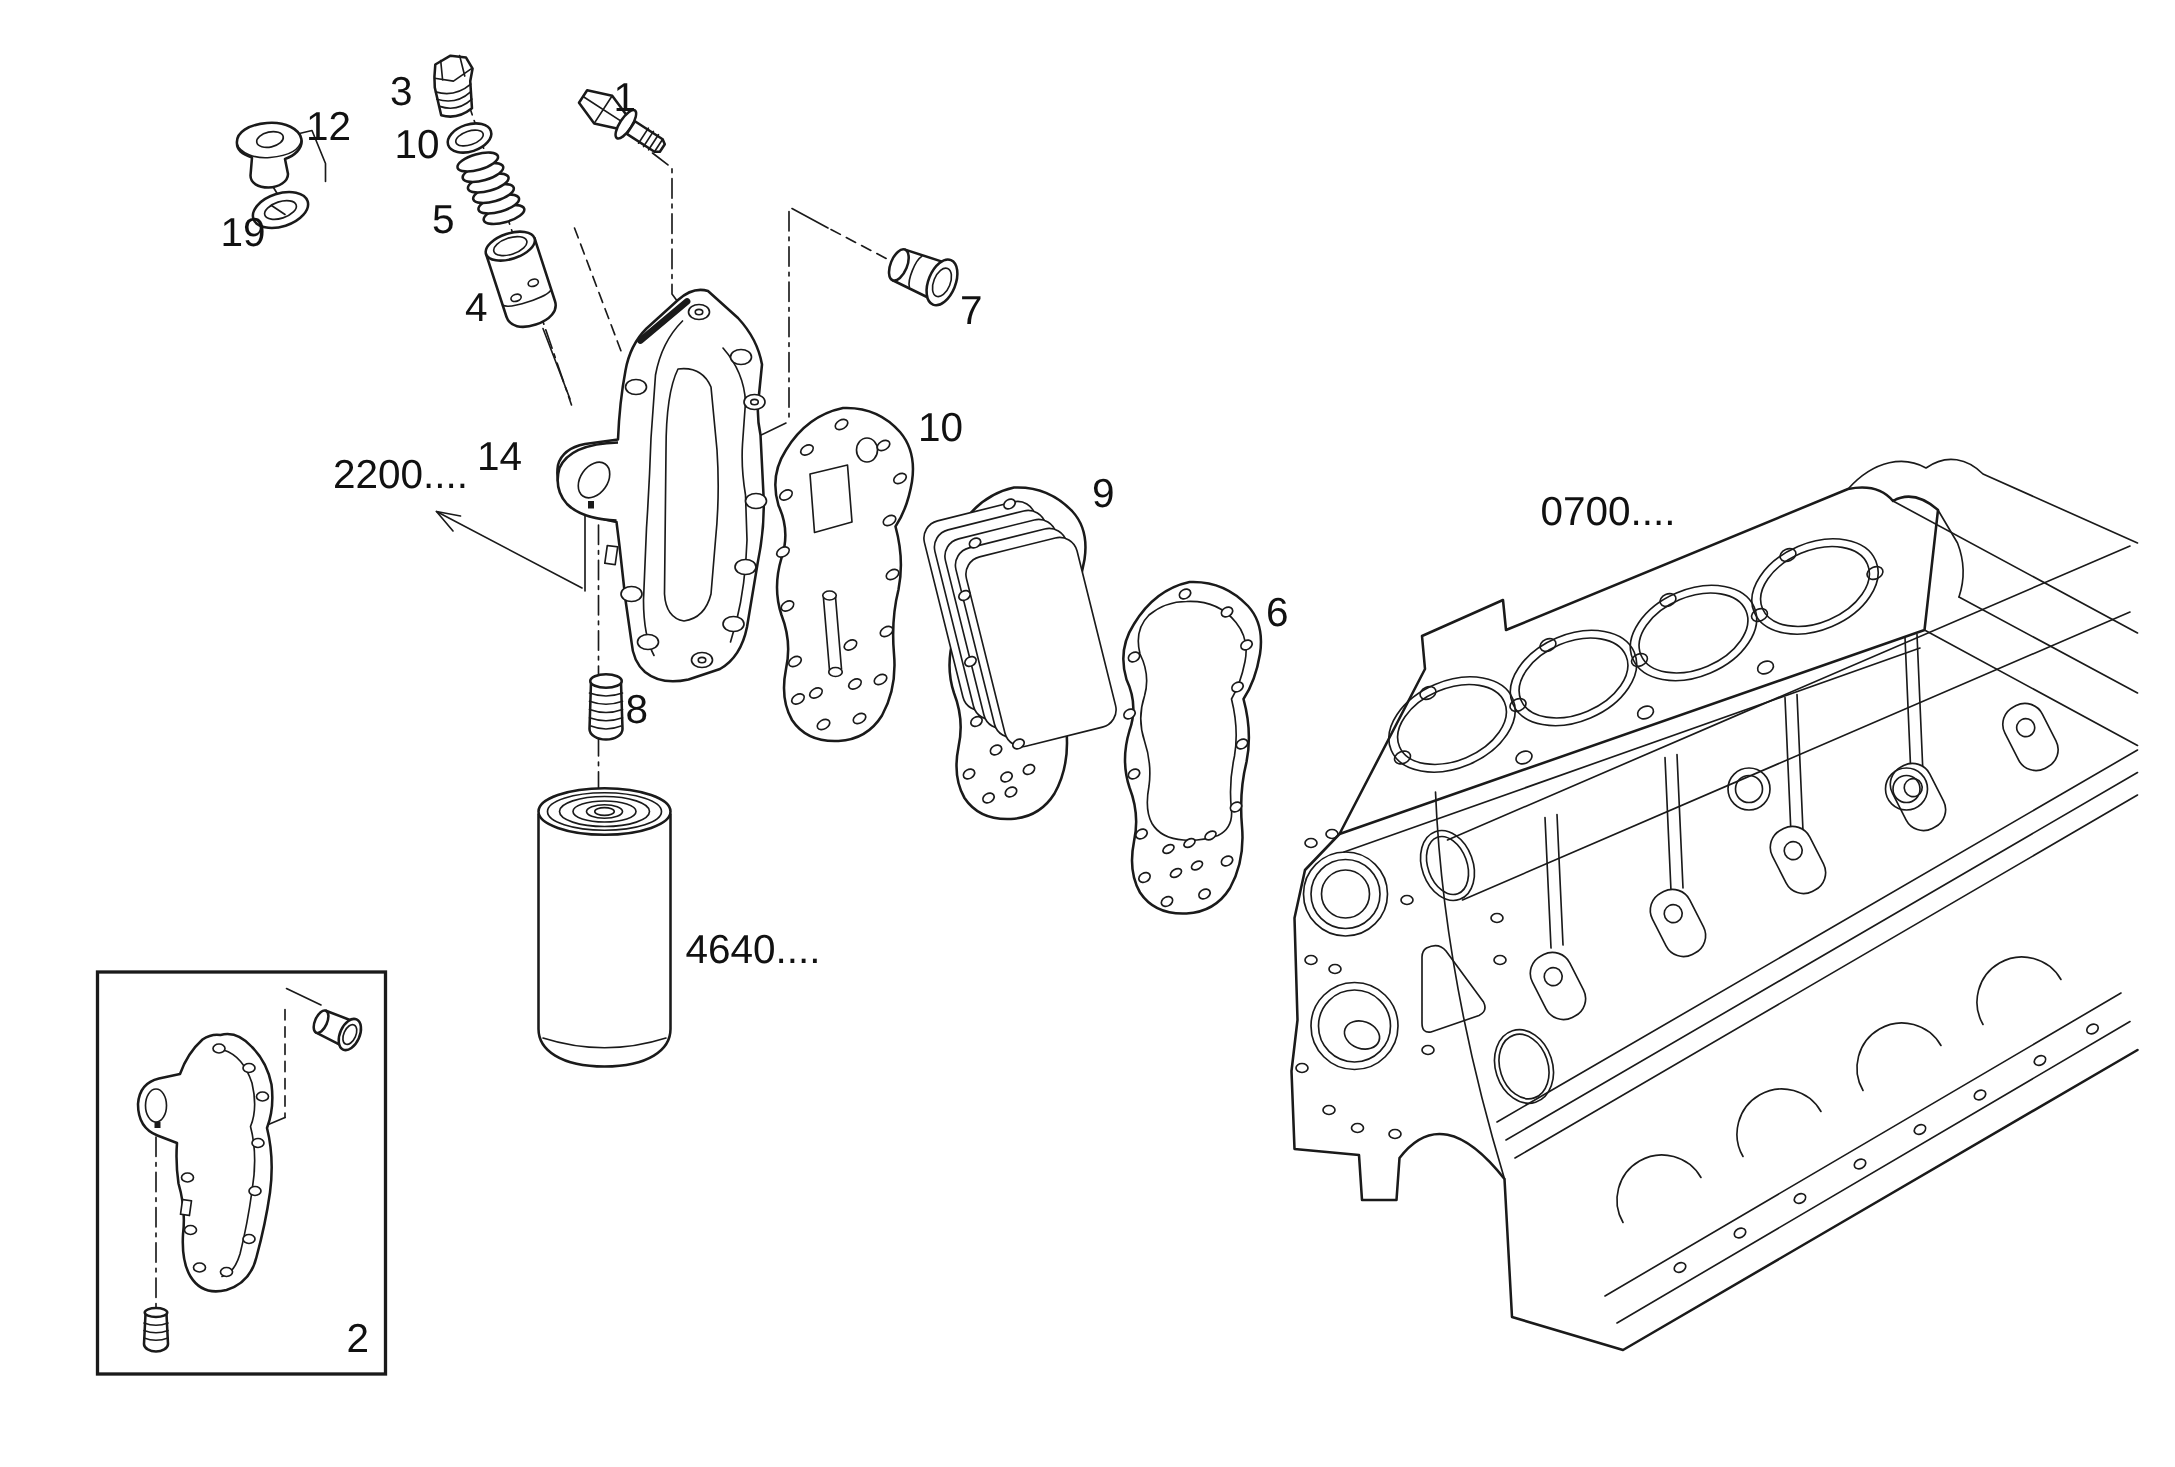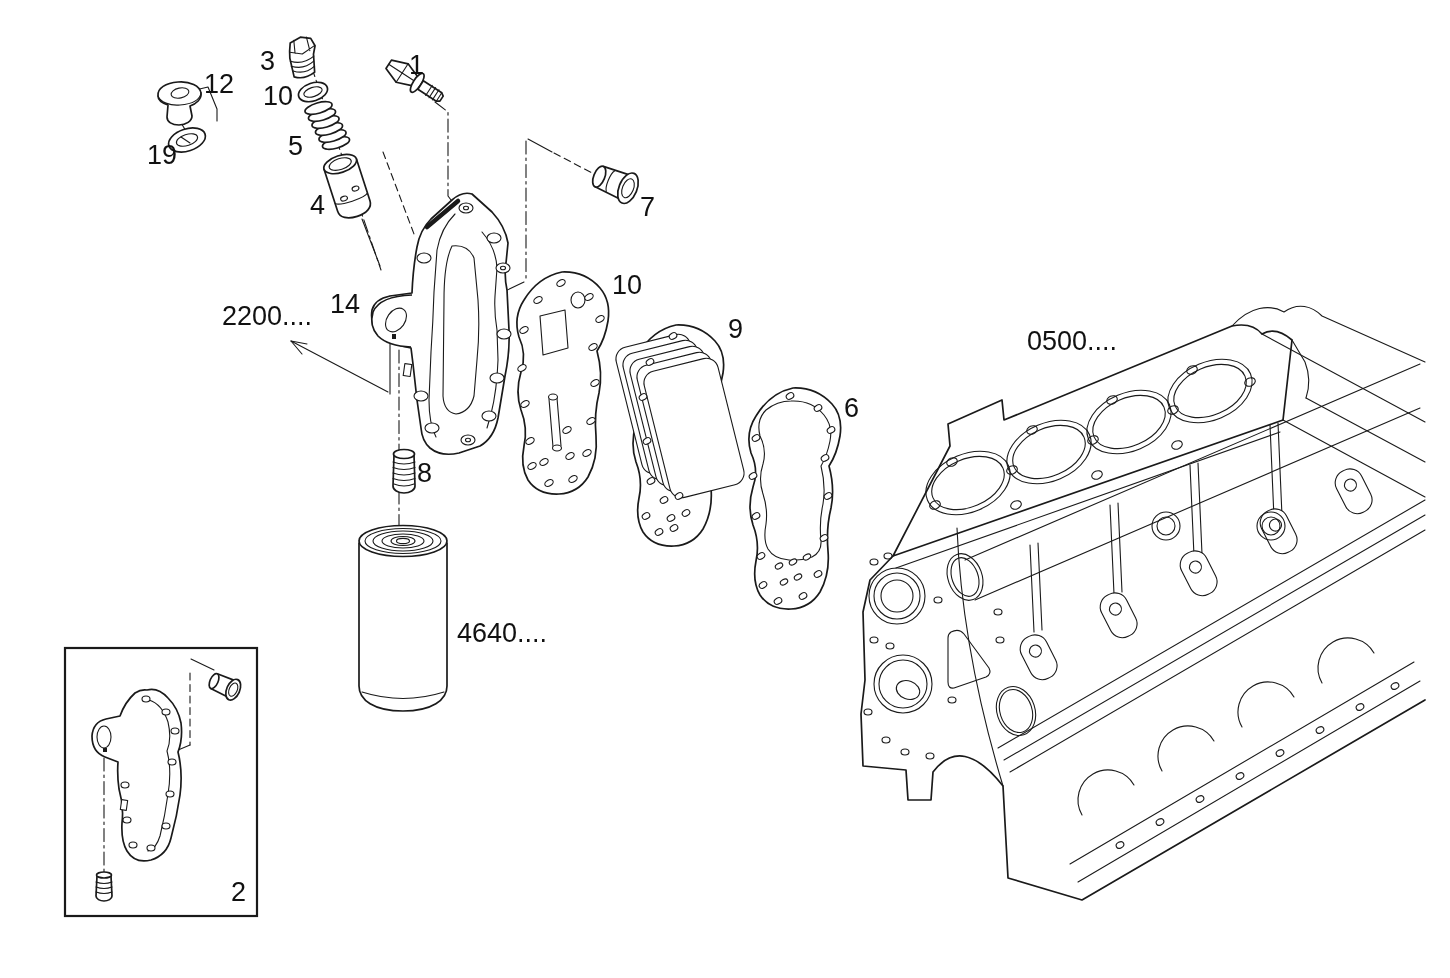--- a/index.html
+++ b/index.html
@@ -393,19 +393,19 @@
   <div class="callout" style="left:310px;top:192px">4</div>
   <div class="callout" style="left:288px;top:133px">5</div>
   <div class="callout" style="left:844px;top:395px">6</div>
   <div class="callout" style="left:640px;top:194px">7</div>
   <div class="callout" style="left:417px;top:460px">8</div>
   <div class="callout" style="left:728px;top:316px">9</div>
   <div class="callout" style="left:612px;top:272px">10</div>
   <div class="callout" style="left:263px;top:83px">10</div>
   <div class="callout" style="left:204px;top:71px">12</div>
   <div class="callout" style="left:147px;top:142px">19</div>
-  <div class="callout" style="left:330px;top:291px">14</div>
+  <div class="callout" style="left:318px;top:291px">14</div>
 
   <div class="refcode" style="left:222px;top:303px">2200....</div>
   <div class="refcode" style="left:457px;top:620px">4640....</div>
-  <div class="refcode" style="left:1027px;top:328px">0500....</div>
+  <div class="refcode" style="left:1027px;top:328px">0700....</div>
 
 </div>
 
 </body></html>

